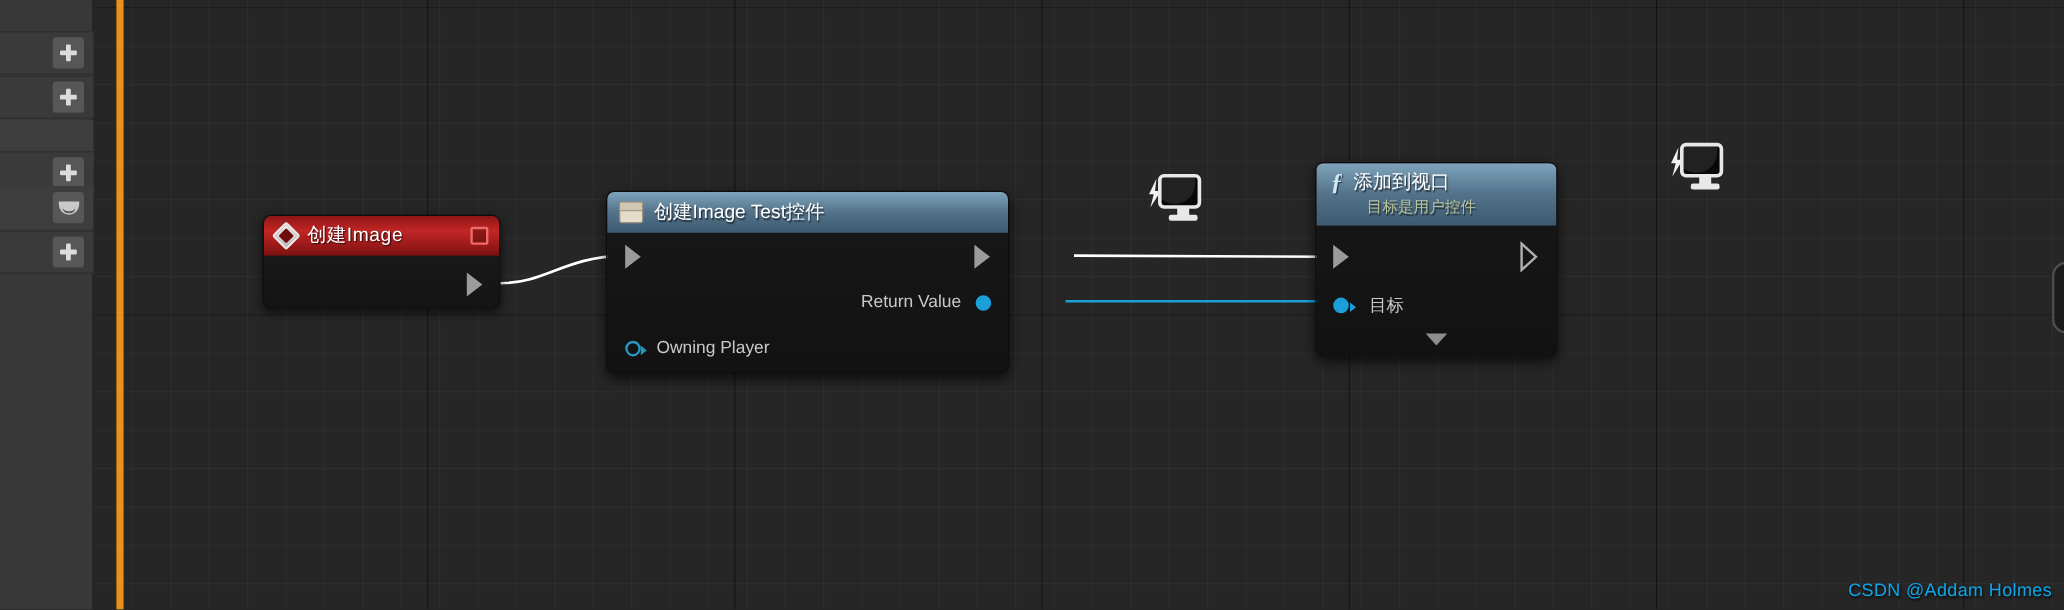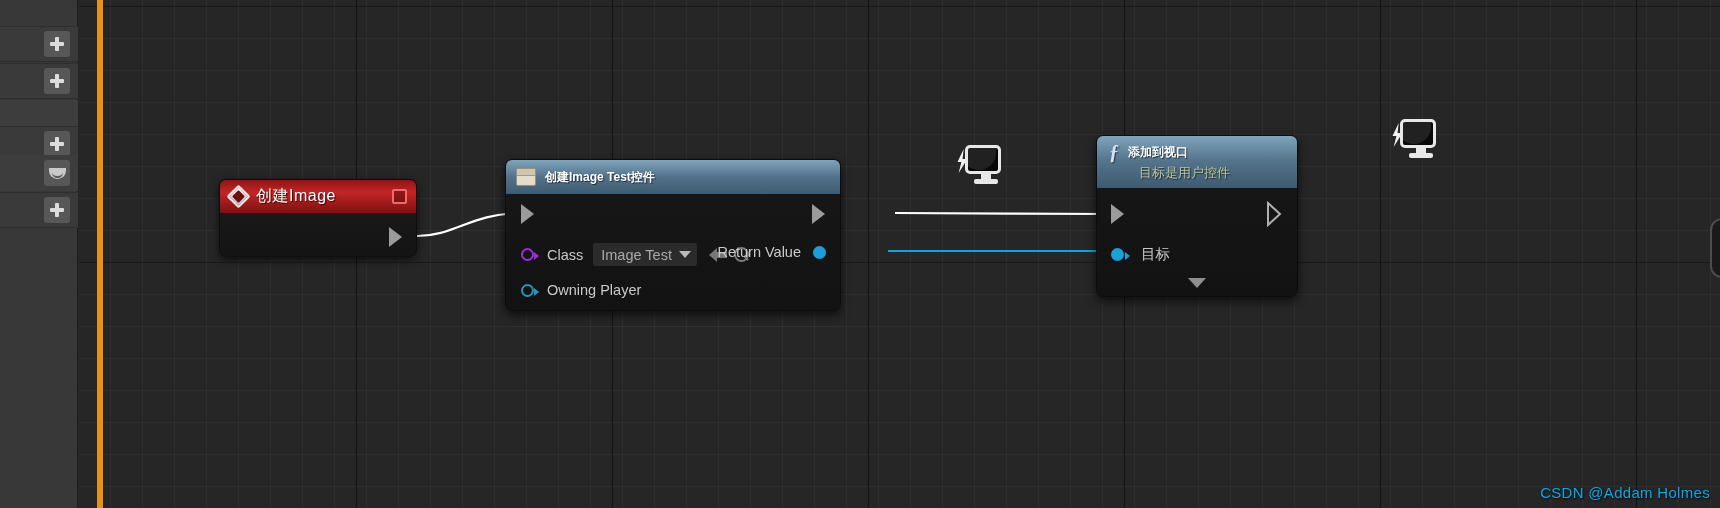--- a/index.html
+++ b/index.html
@@ -136,21 +136,21 @@
   .widget-ico {
     width: 20px; height: 18px; flex: none; margin-right: 9px;
     background: #e4ddcb; border: 1px solid #9a927e; border-radius: 2px;
     position: relative;
   }
   .widget-ico::before {
     content: ""; position: absolute; left: 0; right: 0; top: 0; height: 6px;
     background: #cfc7b2; border-bottom: 1px solid #a49c86;
   }
   .node-title-txt {
-    color: #ffffff; font-size: 12px; font-weight: bold;
+    color: #ffffff; font-size: 16px; font-weight: normal;
     text-shadow: 1px 1px 1px rgba(0,0,0,.6); white-space: nowrap;
   }
   .node-sub-txt {
     color: #b8c39a; font-size: 13px; text-shadow: 1px 1px 1px rgba(0,0,0,.6);
     white-space: nowrap;
   }
 
   .pin-row { position: absolute; display: flex; align-items: center; }
   .pin-label { color: #c9c9c9; font-size: 14.5px; white-space: nowrap; }
 
@@ -343,32 +343,20 @@
   <div class="node" id="node-create">
     <div class="node-title-blue">
       <span class="widget-ico"></span>
       <span class="node-title-txt">创建Image Test控件</span>
     </div>
 
     <div class="exec-pin" style="left:15px; top:44px;"></div>
 
     <div class="exec-pin" style="right:15px; top:44px;"></div>
 
-    <div class="pin-row" style="left:15px; top:83px;">
-      <span class="circle-pin purple">
-          <i class="pin-arrow"></i>
-        </span>
-      <span class="pin-label" style="margin-left:13px;">Class</span>
-      <span class="class-combo">
-        <span>Image Test</span>
-        <i class="caret-down"></i>
-      </span>
-      <span class="back-arrow"></span>
-      <span class="search-ico"></span>
-    </div>
 
     <div class="pin-row" style="left:15px; top:122px;text-align:right;">
       <span class="circle-pin cyan">
           <i class="pin-arrow cyan"></i>
         </span>
       <span class="pin-label" style="margin-left:13px;">Owning Player</span>
     </div>
 
     <div class="pin-row" style="right:14px; top:84px;">
       <span class="pin-label">Return Value</span>

